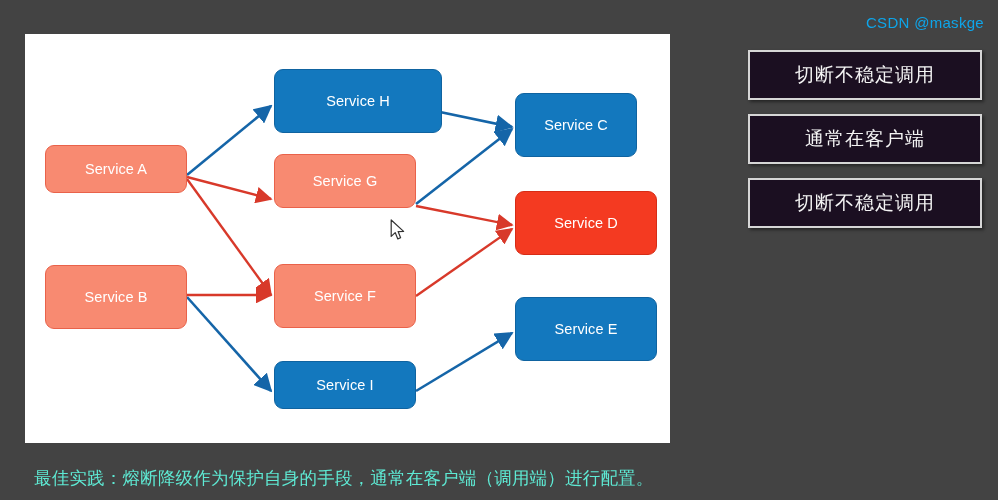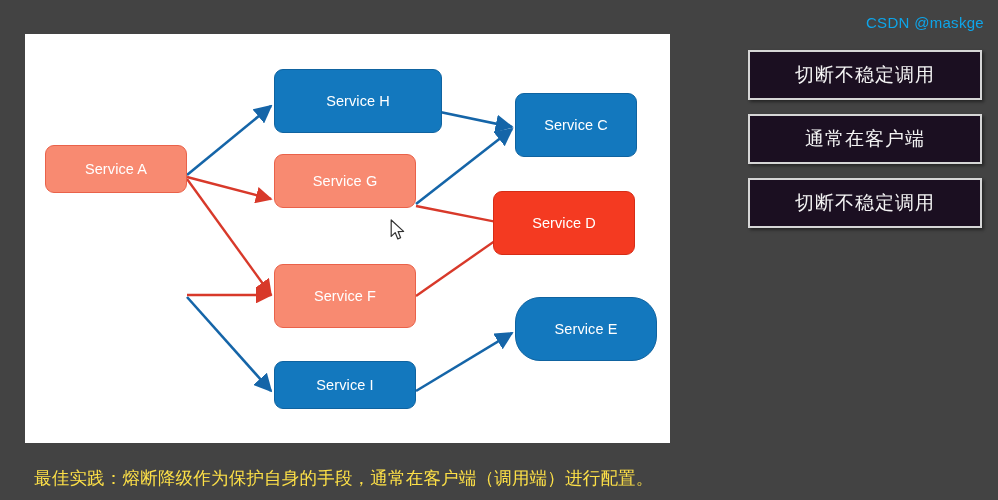--- a/index.html
+++ b/index.html
@@ -96,21 +96,21 @@
     position: absolute;
     left: 0;
     top: 455px;
     width: 998px;
     height: 45px;
     display: flex;
     align-items: center;
   }
   #caption-text {
     margin-left: 34px;
-    color: #fde047;
+    color: #5eead4;
     font-size: 17.5px;
     letter-spacing: 0.2px;
     white-space: nowrap;
     font-family: "DejaVu Sans", "Liberation Sans", sans-serif;
   }
   #watermark {
     position: absolute;
     right: 14px;
     top: 14px;
     color: #0ea5e9;
@@ -151,20 +151,23 @@
 
     <line x1="391" y1="262" x2="487" y2="195" stroke="#D8392A" stroke-width="2.4" marker-end="url(#arw-red)"></line>
 
     <line x1="391" y1="357" x2="487" y2="299" stroke="#1565A8" stroke-width="2.6" marker-end="url(#arw-blue)"></line>
   </svg>
 
   <div class="node node-salmon" style="left:20px;top:111px;width:142px;height:48px;">
     <span>Service A</span>
   </div>
 
+  <div class="node node-salmon" style="left:20px;top:231px;width:142px;height:64px;">
+    <span>Service B</span>
+  </div>
 
   <div class="node node-blue" style="left:249px;top:35px;width:168px;height:64px;">
     <span>Service H</span>
   </div>
 
   <div class="node node-salmon" style="left:249px;top:120px;width:142px;height:54px;">
     <span>Service G</span>
   </div>
 
   <div class="node node-salmon" style="left:249px;top:230px;width:142px;height:64px;">
@@ -172,25 +175,25 @@
   </div>
 
   <div class="node node-blue" style="left:249px;top:327px;width:142px;height:48px;">
     <span>Service I</span>
   </div>
 
   <div class="node node-blue" style="left:490px;top:59px;width:122px;height:64px;">
     <span>Service C</span>
   </div>
 
-  <div class="node node-red" style="left:468px;top:157px;width:142px;height:64px;">
+  <div class="node node-red" style="left:490px;top:157px;width:142px;height:64px;">
     <span>Service D</span>
   </div>
 
-  <div class="node node-blue" style="left:490px;top:263px;width:142px;height:64px;border-radius:25px;">
+  <div class="node node-blue" style="left:490px;top:263px;width:142px;height:64px;">
     <span>Service E</span>
   </div>
 
 </div>
 
 <svg id="cursor" width="17" height="23" viewBox="0 0 17 23" style="left:390px;top:219px;" xmlns="http://www.w3.org/2000/svg">
   <path d="M1.2 1 L1.2 17.4 L5.2 13.6 L7.8 19.9 L10.6 18.7 L8.1 12.6 L13.6 12.4 Z" fill="#ffffff" stroke="#333333" stroke-width="1.2" stroke-linejoin="round"></path>
 </svg>
 
 <div id="side-panel">

